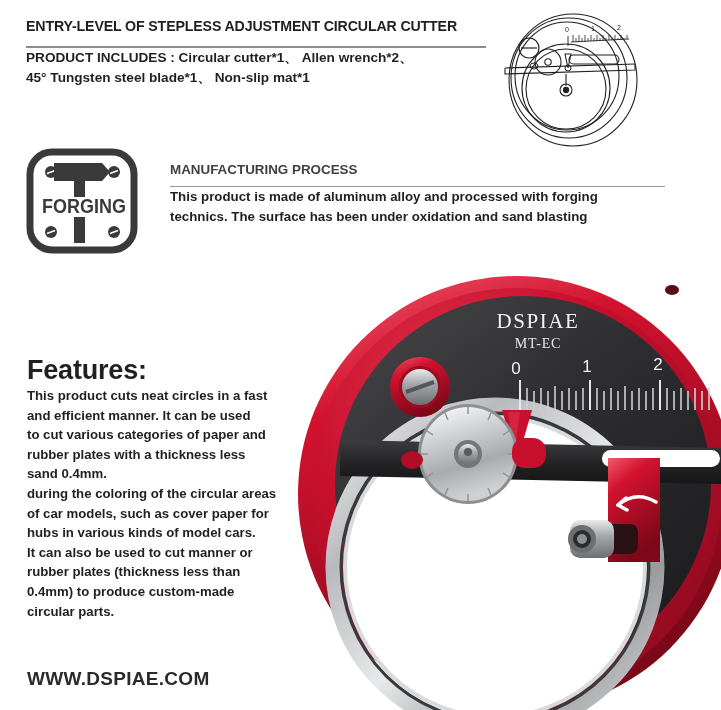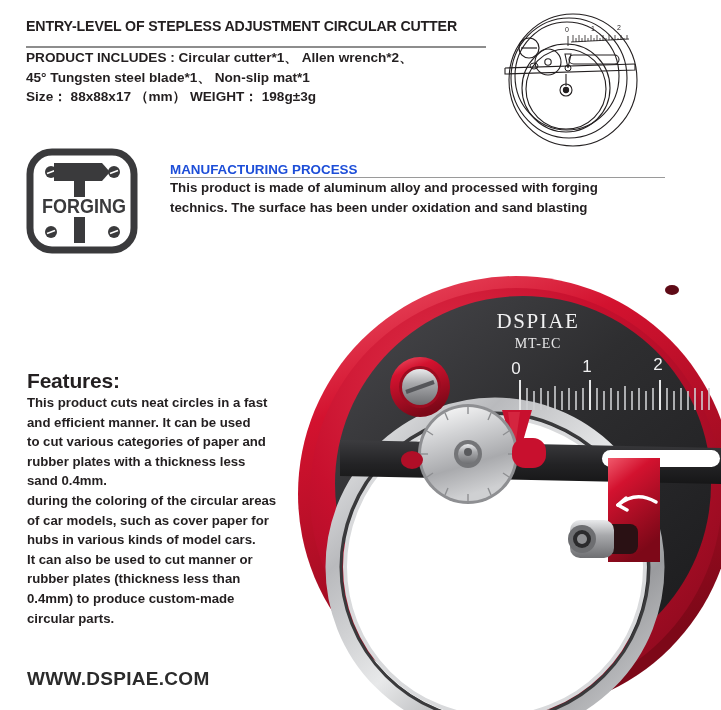--- a/index.html
+++ b/index.html
@@ -27,33 +27,33 @@
 
   
   .lineart { position:absolute; left:487px; top:6px; width:168px; height:145px; }
 
   
   .forging-badge { position:absolute; left:24px; top:147px; width:120px; height:110px; }
 
   
   .manu-block { position:absolute; left:170px; top:160px; width:495px; }
   .manu-title {
-    font-size:13.4px; font-weight:bold; color:#1d4ed8;
-    padding-bottom:0; border-bottom:1.6px solid #9a9a9a;
+    font-size:13.4px; font-weight:bold; color:#404040;
+    padding-bottom:9px; border-bottom:1.6px solid #9a9a9a;
     display:inline-block; width:100%;
   }
   .manu-line {
     font-size:13.3px; font-weight:bold; line-height:20px;
     color:#231f20; white-space:nowrap;
   }
   .manu-line:first-of-type { margin-top:4px; }
 
   
   .features-block { position:absolute; left:27px; top:355px; width:280px; }
-  .features-title { font-size:21px; font-weight:bold; color:#231f20; letter-spacing:-0.2px;margin-top:14px; }
+  .features-title { font-size:27px; font-weight:bold; color:#231f20; letter-spacing:-0.2px; }
   .features-line {
     font-size:13.2px; font-weight:bold; line-height:19.6px;
     color:#231f20; white-space:nowrap;
   }
   .features-line:first-of-type { margin-top:3px; }
 
   
   .footer-url {
     position:absolute; left:27px; top:668px;
     font-size:19px; font-weight:bold; letter-spacing:0.3px; color:#2b2b2b;
@@ -66,21 +66,20 @@
     overflow:hidden;
   }
 </style>
 </head>
 <body>
 
 <div class="spec-block">
   <div class="spec-title">ENTRY-LEVEL OF STEPLESS ADJUSTMENT CIRCULAR CUTTER</div>
   <div class="spec-line">PRODUCT INCLUDES : Circular cutter*1、 Allen wrench*2、</div>
   <div class="spec-line">45° Tungsten steel blade*1、 Non-slip mat*1</div>
-  <div class="spec-line">Size： 88x88x17 （mm）  WEIGHT： 198g±3g</div>
 </div>
 
 <div class="lineart">
   <svg width="168" height="145" viewBox="0 0 168 145">
     <g fill="none" stroke="#231f20" stroke-width="1.1">
 
       <ellipse cx="86" cy="74" rx="64" ry="66"></ellipse>
       <ellipse cx="82" cy="72" rx="58" ry="60"></ellipse>
       <ellipse cx="80" cy="70" rx="52" ry="54"></ellipse>
 

